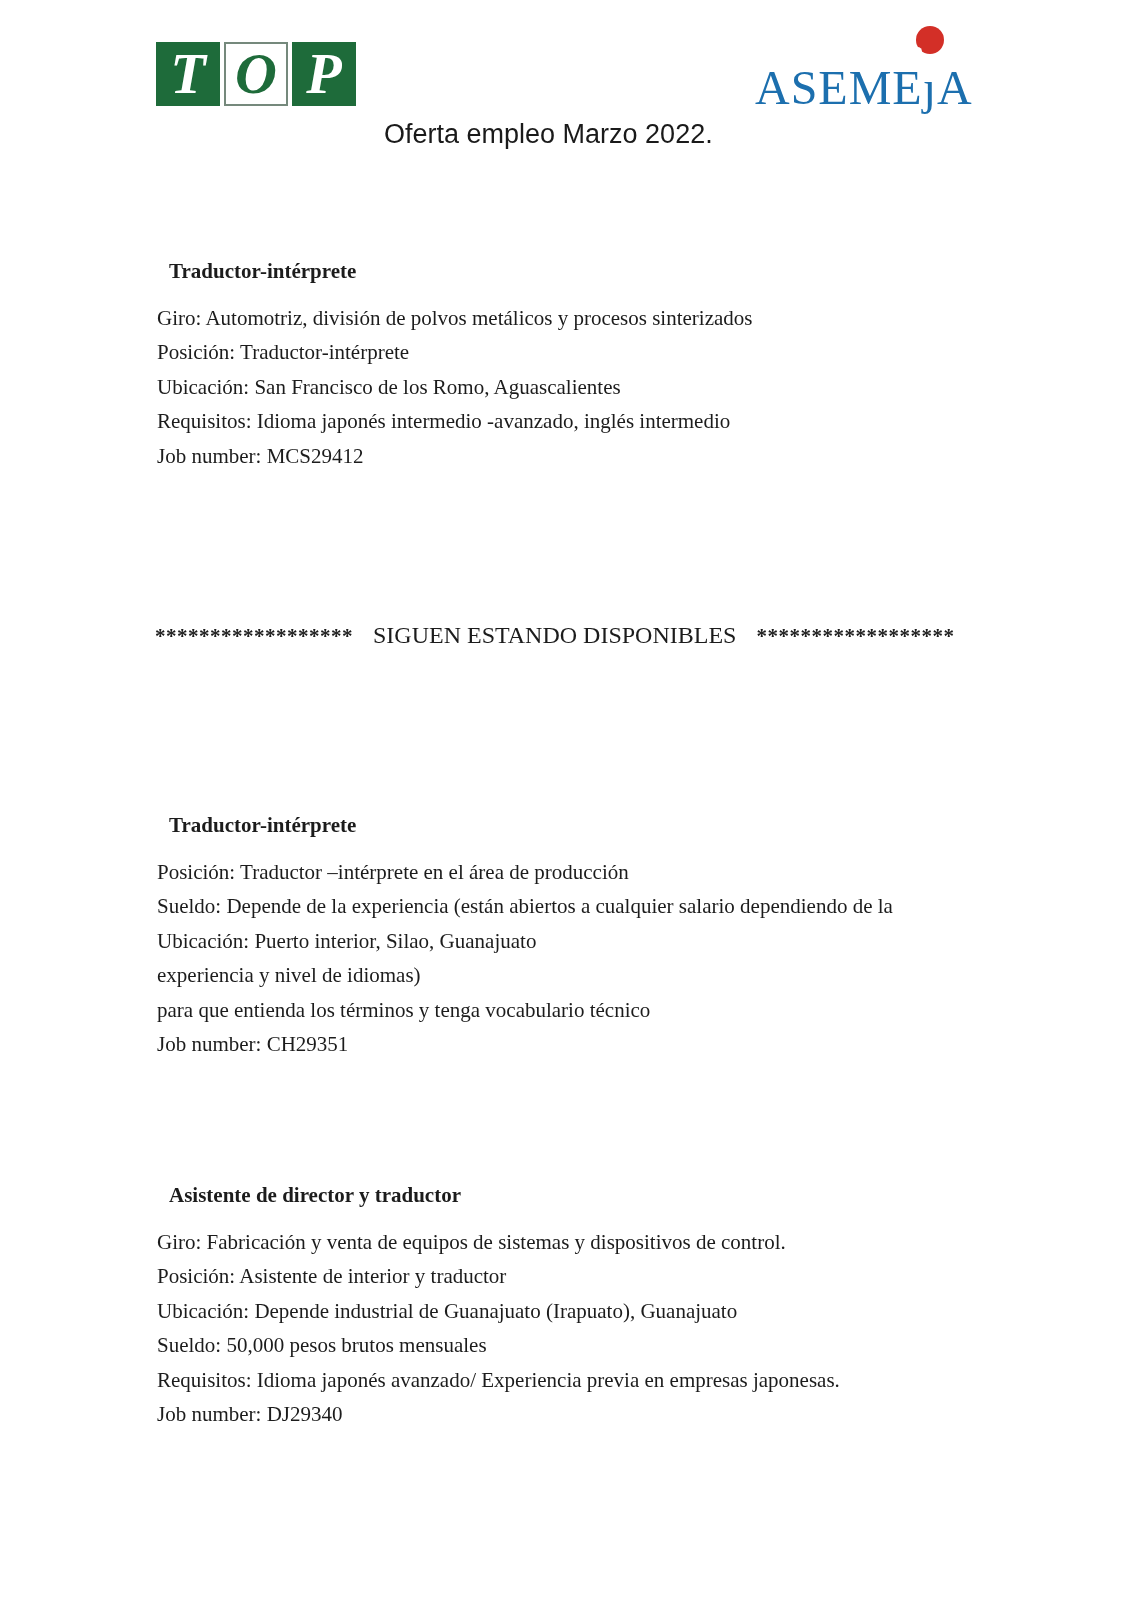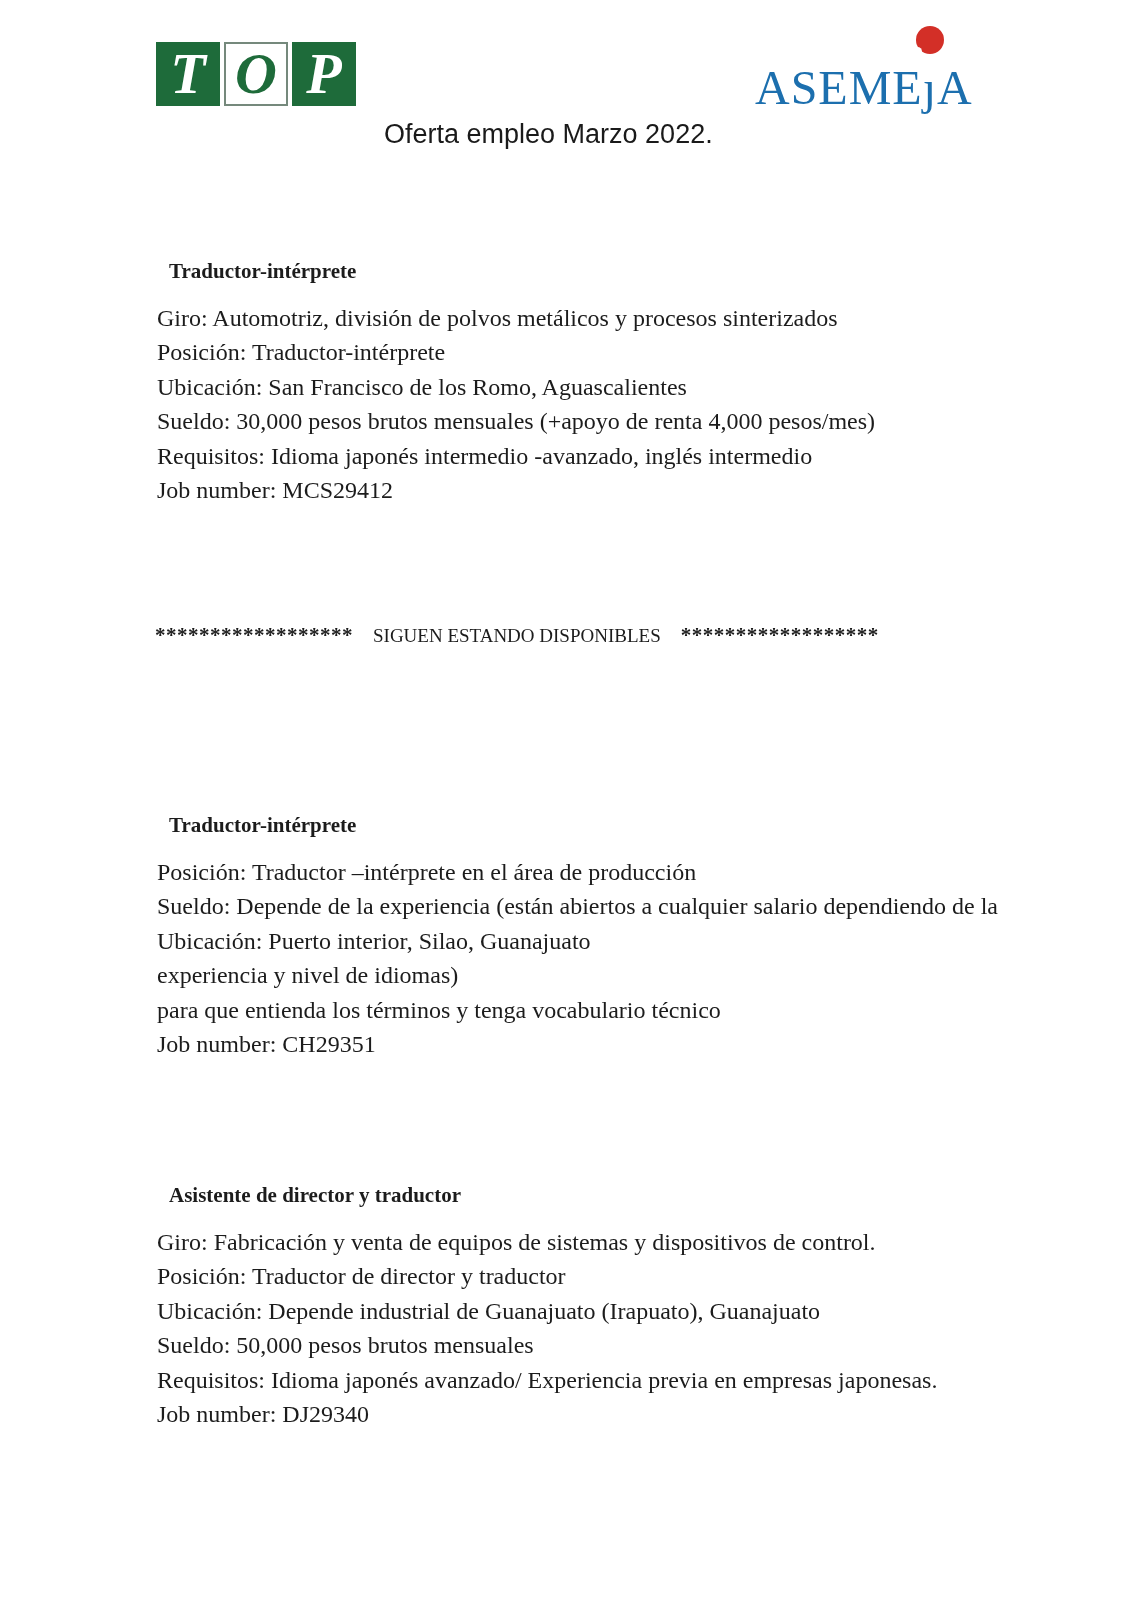--- a/index.html
+++ b/index.html
@@ -112,42 +112,42 @@
   }
   .job h2 {
     margin: 12px;
     font-size: 21px;
     font-weight: 700;
     line-height: 34.5px;
     white-space: nowrap;
   }
   .job p {
     margin: 0;
-    font-size: 24px;
+    font-size: 21px;
     font-weight: 400;
     line-height: 34.5px;
     white-space: nowrap;
   }
 
   
   .divider {
     position: absolute;
     left: 155px;
     top: 618px;
     width: 850px;
     white-space: nowrap;
     line-height: 34.5px;
   }
   .divider .stars {
     font-size: 21px;
     font-weight: 700;
     letter-spacing: 0.5px;
   }
   .divider .divider-label {
-    font-size: 19px;
+    font-size: 24px;
     font-weight: 400;
     margin: 16px 20px;
     text-align: center;
   }
 </style>
 </head>
 <body>
 
 <div class="page">
 
@@ -168,21 +168,20 @@
     <span class="asemeja-text"><span>ASEME</span><span class="jj">ȷ</span><span>A</span></span>
   </div>
 
   <h1 class="doc-title">Oferta empleo Marzo 2022.</h1>
 
   <section class="job" style="top:242px">
     <h2>Traductor-intérprete</h2>
     <p>Giro: Automotriz, división de polvos metálicos y procesos sinterizados</p>
     <p>Posición: Traductor-intérprete</p>
     <p>Ubicación: San Francisco de los Romo, Aguascalientes</p>
-    <p>Sueldo: 30,000 pesos brutos mensuales (+apoyo de renta 4,000 pesos/mes)</p>
     <p>Requisitos: Idioma japonés intermedio -avanzado, inglés intermedio</p>
     <p>Job number: MCS29412</p>
   </section>
 
   <div class="divider">
     <span class="stars">******************</span><span class="divider-label">SIGUEN ESTANDO DISPONIBLES</span><span class="stars">******************</span>
   </div>
 
   <section class="job" style="top:796px">
     <h2>Traductor-intérprete</h2>
@@ -190,20 +189,20 @@
     <p>Sueldo: Depende de la experiencia (están abiertos a cualquier salario dependiendo de la</p>
     <p>Ubicación: Puerto interior, Silao, Guanajuato</p>
     <p>experiencia y nivel de idiomas)</p>
     <p>para que entienda los términos y tenga vocabulario técnico</p>
     <p>Job number: CH29351</p>
   </section>
 
   <section class="job" style="top:1166px">
     <h2>Asistente de director y traductor</h2>
     <p>Giro: Fabricación y venta de equipos de sistemas y dispositivos de control.</p>
-    <p>Posición: Traductor de director y traductor</p>
+    <p>Posición: Asistente de interior y traductor</p>
     <p>Ubicación: Depende industrial de Guanajuato (Irapuato), Guanajuato</p>
     <p>Sueldo: 50,000 pesos brutos mensuales</p>
     <p>Requisitos: Idioma japonés avanzado/ Experiencia previa en empresas japonesas.</p>
     <p>Job number: DJ29340</p>
   </section>
 
 </div>
 
 </body></html>

